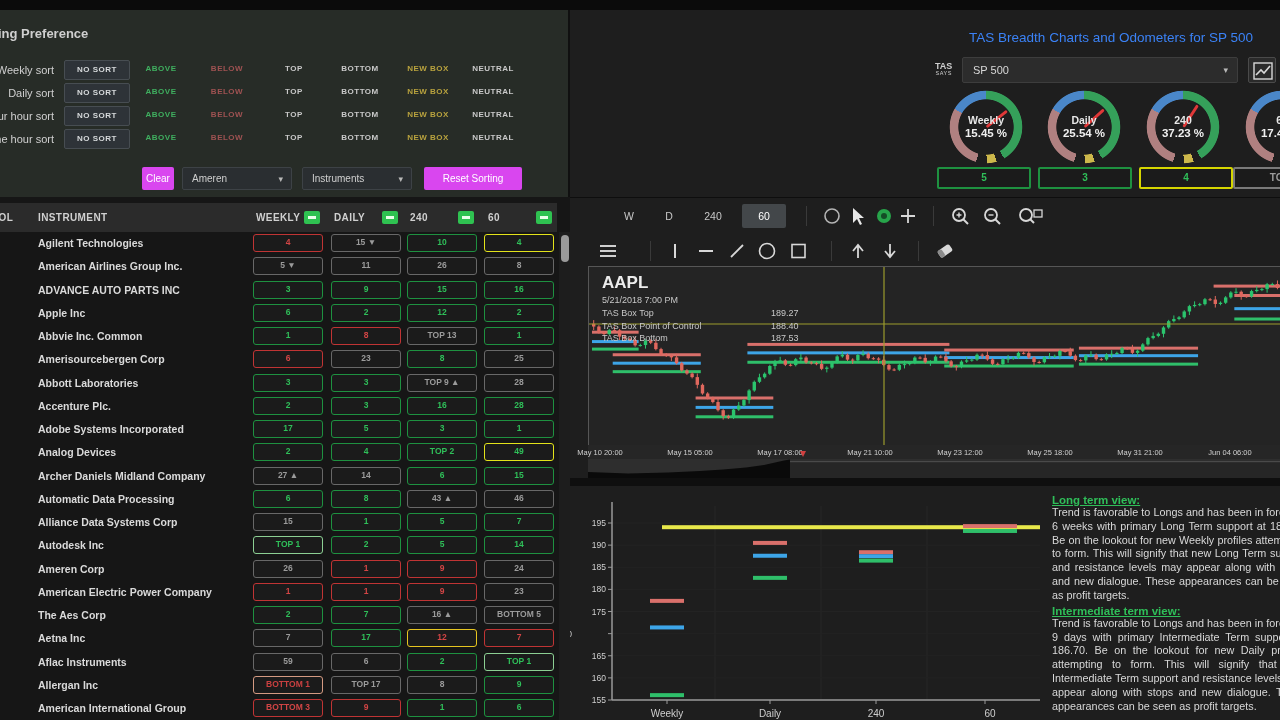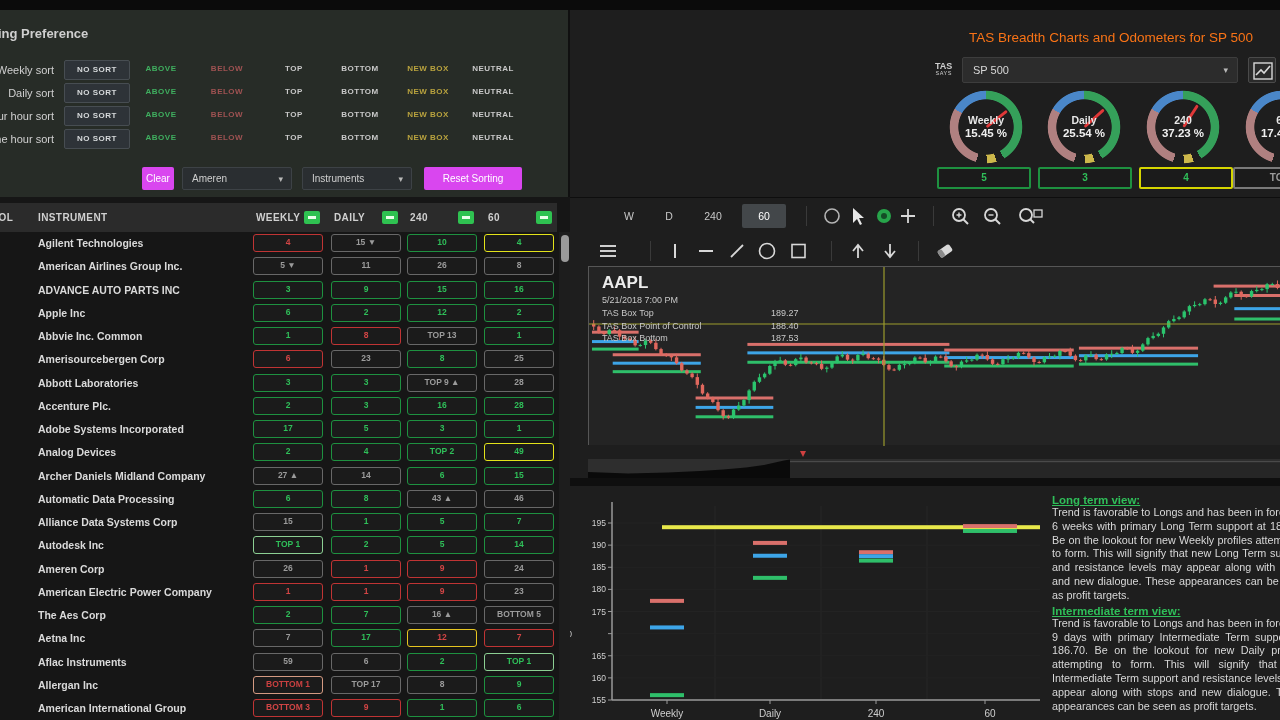--- a/index.html
+++ b/index.html
@@ -48,21 +48,21 @@
   .cs-n { border-color:#686868; color:#9b9b9b; }
   .cs-yg { border-color:#e3e31a; color:#2fbf59; }
   .cs-yr { border-color:#e6c520; color:#d24545; }
   .cs-lg { border-color:#8ccf93; color:#2fbf59; }
   .cs-sr { border-color:#d49a82; color:#c94040; }
   #scrolltrack { position:absolute; left:559px; top:35px; width:11px; height:488px; background:#1d1d1d; }
   #scrollthumb { position:absolute; left:1.5px; top:3px; width:8px; height:27px; background:#9a9a9a; border-radius:4px; }
 
   
   #right-panel { left:570px; top:10px; width:710px; height:710px; background:#1e1e1e; overflow:hidden; }
-  #breadth-title { position:absolute; right:27px; top:20px; font-size:13.5px; color:#f97316; white-space:nowrap;margin-left:8px; }
+  #breadth-title { position:absolute; right:27px; top:20px; font-size:13.5px; color:#3b82f6; white-space:nowrap;margin-left:8px; }
   #tas-logo { position:absolute; left:365px; top:52px; color:#cfcfcf; text-align:center; }
   #tas-logo .l1 { font-size:9px; font-weight:bold; line-height:8px; }
   #tas-logo .l2 { font-size:5.5px; line-height:6px; letter-spacing:.5px; }
   #index-dd { position:absolute; left:392px; top:47px; width:276px; height:26px; background:#2c2c2c;
     border:1px solid #3d3d3d; border-radius:2px; color:#d8d8d8; font-size:11px; line-height:24px; padding-left:10px; }
   #chart-icon-btn { position:absolute; left:678px; top:47px; width:28px; height:26px; background:#2a2a2a;
     border:1px solid #4a4a4a; border-radius:2px; }
   .gauge { position:absolute; width:78px; height:78px; }
   .gring { position:absolute; left:0; top:0; width:78px; height:78px; border-radius:50%;
     background:conic-gradient(#35a05a 0deg 150deg, rgba(0,0,0,0) 150deg 163deg, #cdb84b 163deg 179deg,
@@ -798,20 +798,30 @@
       <div id="chart-date">5/21/2018 7:00 PM</div>
       <div id="chart-legend">
           <div class="lg-row" style="top: 41px;">TAS Box Top</div>
           <div class="lg-val" style="top: 41px;">189.27</div>
           <div class="lg-row" style="top: 53.5px;">TAS Box Point of Control</div>
           <div class="lg-val" style="top: 53.5px;">188.40</div>
           <div class="lg-row" style="top: 66px;">TAS Box Bottom</div>
           <div class="lg-val" style="top: 66px;">187.53</div>
         </div>
     </div>
+    <div id="xaxis">
+        <div class="xlab" style="left: 12px;">May 10 20:00</div>
+        <div class="xlab" style="left: 102px;">May 15 05:00</div>
+        <div class="xlab" style="left: 192px;">May 17 08:00</div>
+        <div class="xlab" style="left: 282px;">May 21 10:00</div>
+        <div class="xlab" style="left: 372px;">May 23 12:00</div>
+        <div class="xlab" style="left: 462px;">May 25 18:00</div>
+        <div class="xlab" style="left: 552px;">May 31 21:00</div>
+        <div class="xlab" style="left: 642px;">Jun 04 06:00</div>
+      </div>
     <div id="navigator">
       <svg width="692" height="19">
         <rect x="202" y="2.5" width="490" height="16.5" fill="#262626"></rect>
         <path d="M0,19 L0,13 L40,14.5 L80,13.5 L112,12 L135,10.5 L158,8.5 L176,6 L196,1.5 L202,0.5 L202,19 Z" fill="#0a0a0a"></path>
         <rect x="202" y="2" width="490" height="1.2" fill="#4a4a4a"></rect>
       </svg>
       <svg width="692" height="19" style="left:0;top:-8px;">
         <path d="M212,0 L218,0 L215,6 Z" fill="#d04040"></path>
       </svg>
     </div>

